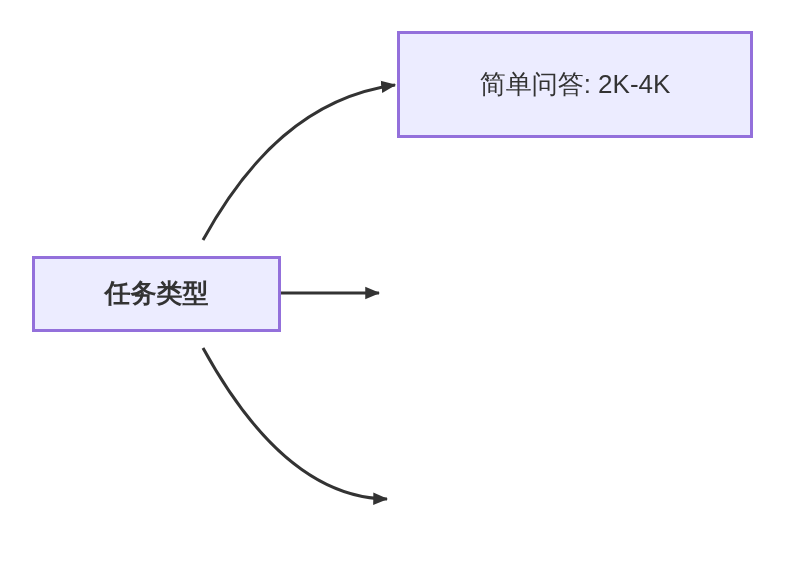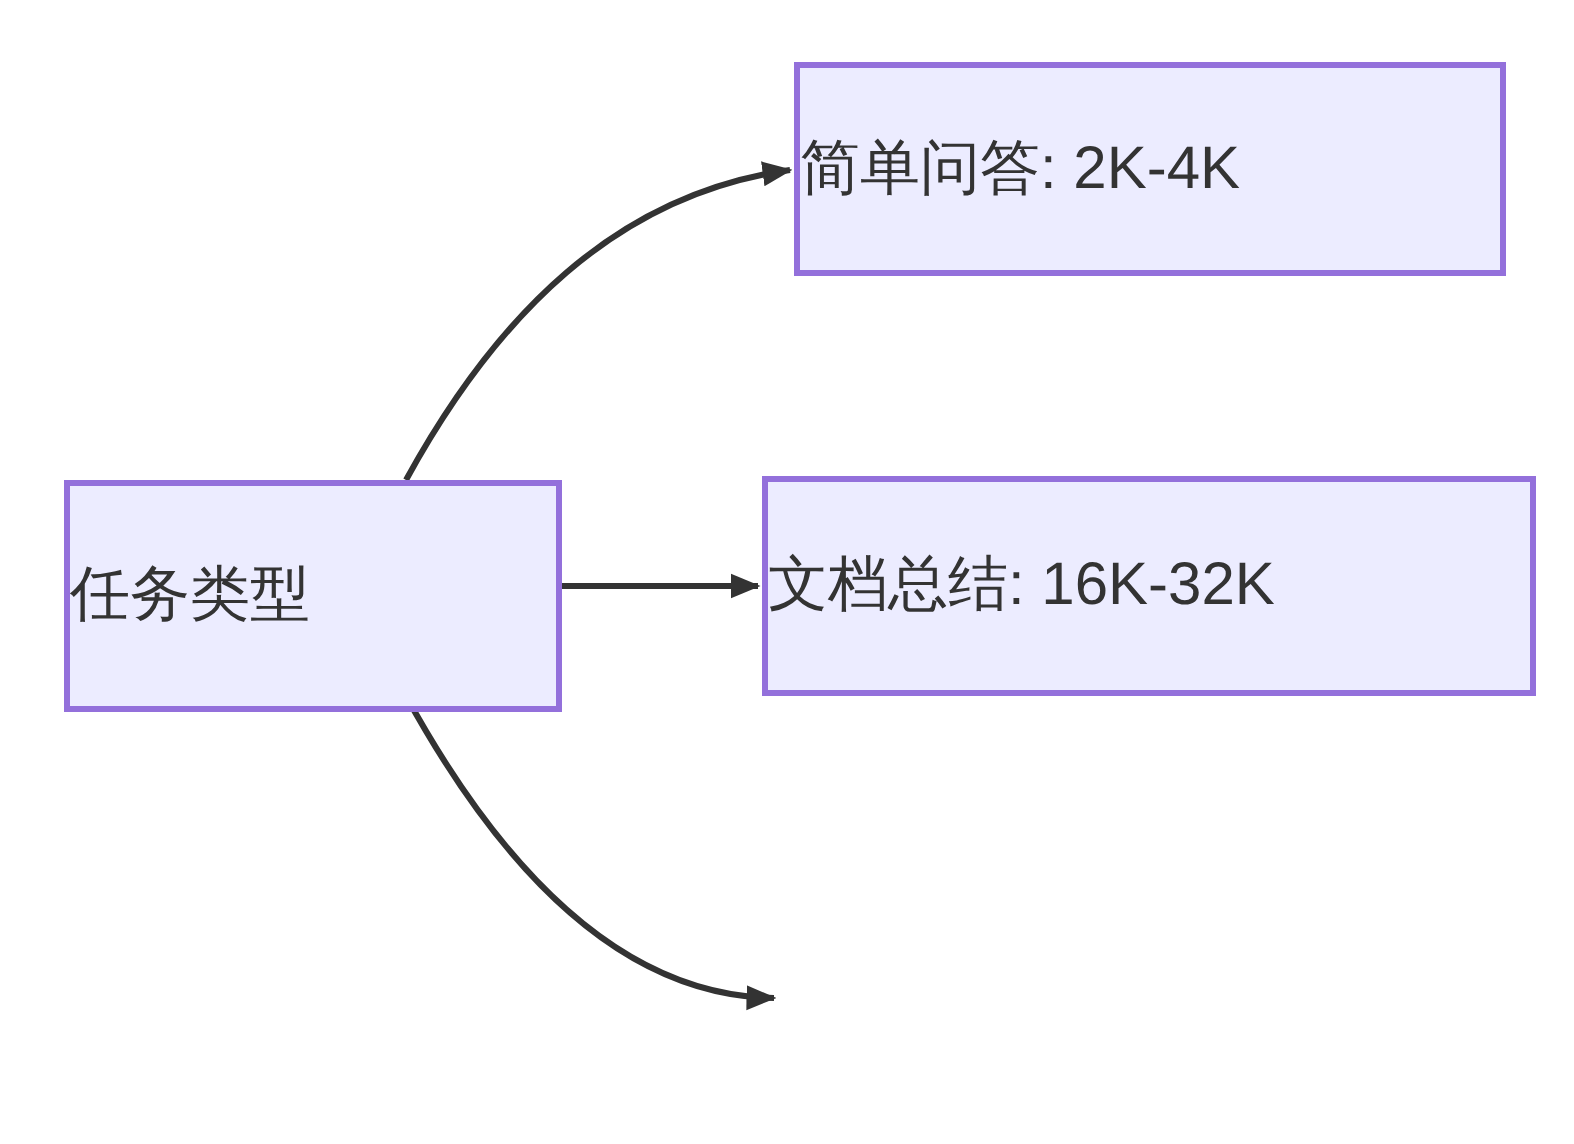--- a/index.html
+++ b/index.html
@@ -30,30 +30,30 @@
   .edges path.edge-line {
     fill: none;
     stroke: var(--edge);
     stroke-width: 3px;
   }
   .arrow-tip { fill: var(--edge); }
   .node {
     position: absolute;
     display: flex;
     align-items: center;
-    justify-content: flex-start;
+    justify-content: center;
     background: var(--node-fill);
     border: 3px solid var(--node-border);
     color: var(--text);
-    font-size: 30px;
+    font-size: 26px;
     line-height: 1.2;
     text-align: center;
     white-space: nowrap;
   }
-  .node-root { left: 32px;  top: 240px; width: 249px; height: 116px; }
+  .node-root { left: 32px;  top: 256px; width: 249px; height: 76px; font-weight: bold; }
   .node-b0   { left: 397px; top: 31px;  width: 356px; height: 107px; }
   .node-b1   { left: 381px; top: 238px; width: 387px; height: 110px; }
   .node-b2   { left: 389px; top: 446px; width: 374px; height: 107px; }
 </style>
 </head>
 <body>
 
 <div class="canvas">
 
   <svg class="edges" viewBox="0 0 787 572" xmlns="http://www.w3.org/2000/svg" aria-hidden="true">
@@ -68,18 +68,15 @@
   </svg>
 
   <div class="node node-root">
     <span>任务类型</span>
   </div>
 
   <div class="node node-b0">
     <span>简单问答: 2K-4K</span>
   </div>
 
-  <div class="node node-b1">
-    <span>文档总结: 16K-32K</span>
-  </div>
 
 
 </div>
 
 </body></html>

